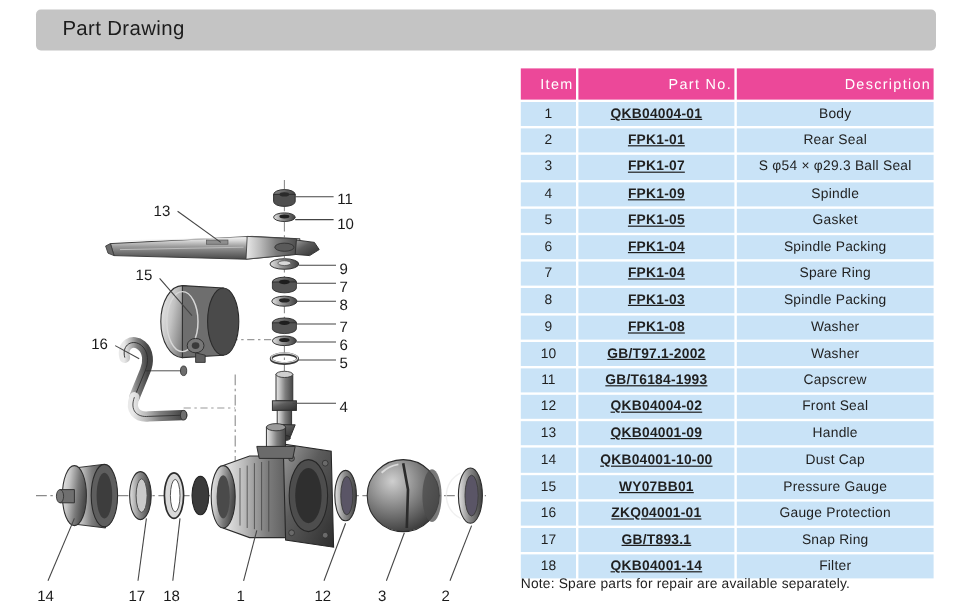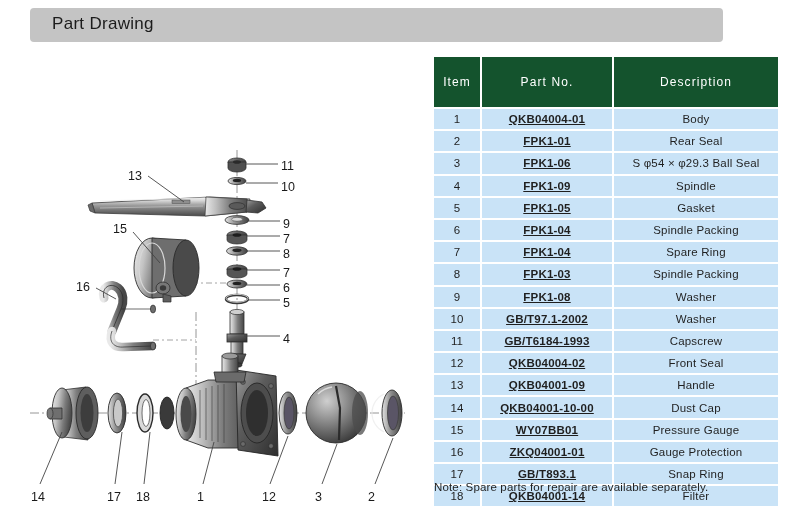--- a/index.html
+++ b/index.html
@@ -14,21 +14,21 @@
     overflow: hidden;
     font-family: "Liberation Sans", sans-serif;
     color: #222;
   }
 
   
   #header-bar {
     position: absolute;
     left: 30px;
     top: 8px;
-    width: 693px;
+    width: 750px;
     height: 34px;
     background: #c4c4c4;
     border-radius: 4px;
   }
   #page-title {
     position: absolute;
     left: 22px;
     top: 6px;
     font-size: 17px;
     color: #1c1c1c;
@@ -60,28 +60,28 @@
     top: 55px;
     width: 344px;
   }
   table#parts-table {
     border-collapse: separate;
     border-spacing: 2px;
     width: 344px;
     table-layout: fixed;
   }
   table#parts-table th {
-    background: #14532d;
+    background: #ec4899;
     color: #ffffff;
     font-weight: normal;
     font-size: 12px;
     letter-spacing: 1.1px;
     height: 26px;
-    padding: 12px 2px;
-    text-align: center;
+    padding: 0 2px;
+    text-align: right;
     vertical-align: middle;
   }
   table#parts-table td {
     background: #c9e3f7;
     color: #1f1f1f;
     font-size: 11.5px;
     height: 20.2px;
     padding: 0 2px;
     text-align: center;
     vertical-align: middle;
@@ -375,21 +375,21 @@
           <td class="cell-part">QKB04004-01</td>
           <td class="cell-desc">Body</td>
         </tr>
         <tr>
           <td class="cell-item">2</td>
           <td class="cell-part">FPK1-01</td>
           <td class="cell-desc">Rear Seal</td>
         </tr>
         <tr>
           <td class="cell-item">3</td>
-          <td class="cell-part">FPK1-06</td>
+          <td class="cell-part">FPK1-07</td>
           <td class="cell-desc">S φ54 × φ29.3  Ball Seal</td>
         </tr>
         <tr>
           <td class="cell-item">4</td>
           <td class="cell-part">FPK1-09</td>
           <td class="cell-desc">Spindle</td>
         </tr>
         <tr>
           <td class="cell-item">5</td>
           <td class="cell-part">FPK1-05</td>

